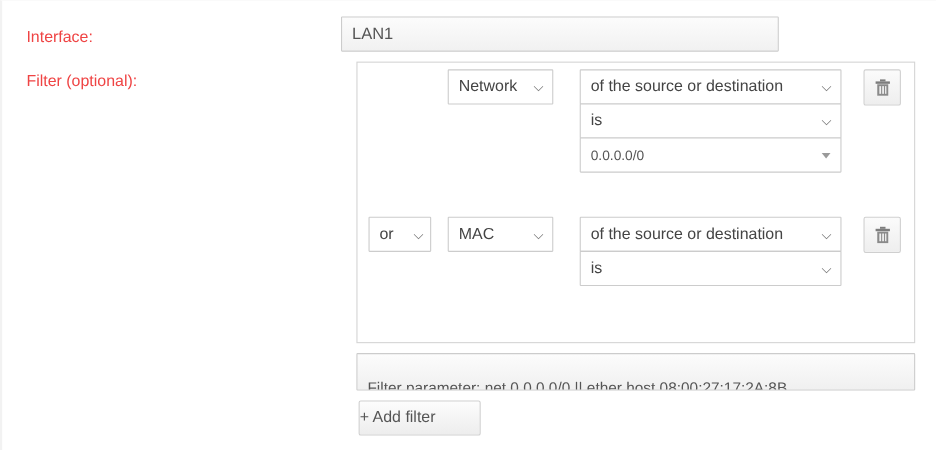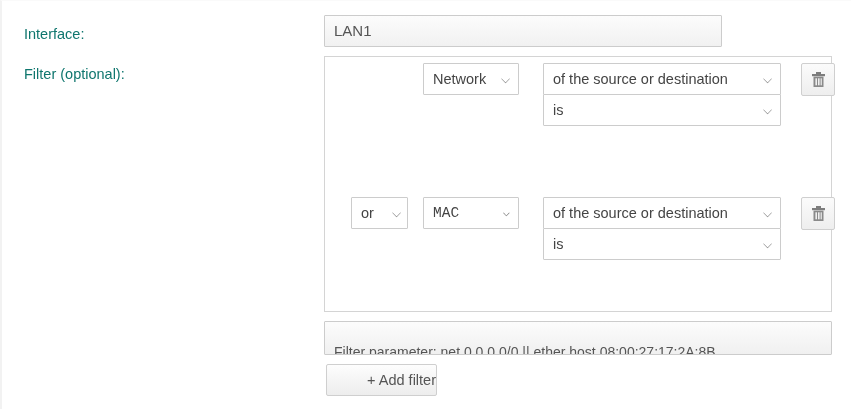--- a/index.html
+++ b/index.html
@@ -23,30 +23,30 @@
     border-left: 2px solid #f2f2f2;
     border-top: 1px solid #fafafa;
     box-sizing: border-box;
   }
 
   
   .label {
     position: absolute;
     left: 22px;
     font-size: 14.5px;
-    color: #0f766e;
+    color: #ef4444;
     white-space: nowrap;
   }
   #lbl-interface { top: 25px; }
   #lbl-filter    { top: 65px; text-align: right; }
 
   
   .iface-field {
     position: absolute;
-    left: 322px;
+    left: 308px;
     top: 14px;
     width: 398px;
     height: 32px;
     box-sizing: border-box;
     border: 1px solid #cccccc;
     background: linear-gradient(to bottom, #fcfcfc 0%, #f1f1f1 100%);
     color: #555555;
     font-family: "Liberation Sans", sans-serif;
     font-size: 15px;
     padding: 0 9px;
@@ -61,21 +61,21 @@
     top: 55px;
     width: 508px;
     height: 256px;
     box-sizing: border-box;
     border: 1px solid #d4d4d4;
     background: #ffffff;
   }
 
   .filter-row {
     position: absolute;
-    left: 16px;
+    left: 0;
     width: 100%;
     height: 115px;
   }
   .filter-row.r0 { top: 6px; }
   .filter-row.r1 { top: 140px; }
 
   
   .sel {
     position: absolute;
     box-sizing: border-box;
@@ -109,21 +109,21 @@
     padding: 0 20px 0 9px;
   }
   .sel-conj .chev { right: 6px; }
 
   
   .sel-type {
     left: 82px;
     top: 0;
     width: 96px;
   }
-  .sel-type.indent { left: 82px; font-family: Liberation Mono, monospace; }
+  .sel-type.indent { left: 82px; }
 
   
   .stack {
     position: absolute;
     left: 202px;
     top: 0;
     width: 238px;
   }
   .stack .sel {
     position: relative;
@@ -197,21 +197,21 @@
     top: 363px;
     width: 111px;
     height: 32px;
     box-sizing: border-box;
     border: 1px solid #cfcfcf;
     background: linear-gradient(to bottom, #fdfdfd 0%, #ededed 100%);
     color: #555555;
     font-family: "Liberation Sans", sans-serif;
     font-size: 14.5px;
     line-height: 30px;
-    text-align: right;
+    text-align: left;
     border-radius: 2px;
     cursor: pointer;
   }
 </style>
 </head>
 <body>
 
 <div class="page">
 
   <div class="label" id="lbl-interface">Interface:</div>
@@ -228,20 +228,24 @@
       </div>
 
       <div class="stack">
         <div class="sel">
           <span>of the source or destination</span>
           <span class="chev">⌵</span>
         </div>
         <div class="sel">
           <span>is</span>
           <span class="chev">⌵</span>
+        </div>
+        <div class="sel sel-value">
+          <span>0.0.0.0/0</span>
+          <span class="caret"></span>
         </div>
       </div>
 
       <div class="btn-trash">
         <svg width="15" height="16" viewBox="0 0 15 16">
           <rect x="5" y="0" width="5" height="2" fill="#7d7d7d"></rect>
           <rect x="1" y="2" width="13" height="2.2" fill="#7d7d7d"></rect>
           <rect x="2.5" y="4.6" width="10" height="10.4" fill="#8a8a8a"></rect>
           <rect x="4.4" y="6.3" width="1.6" height="7" fill="#efefef"></rect>
           <rect x="7.0" y="6.3" width="1.6" height="7" fill="#efefef"></rect>

